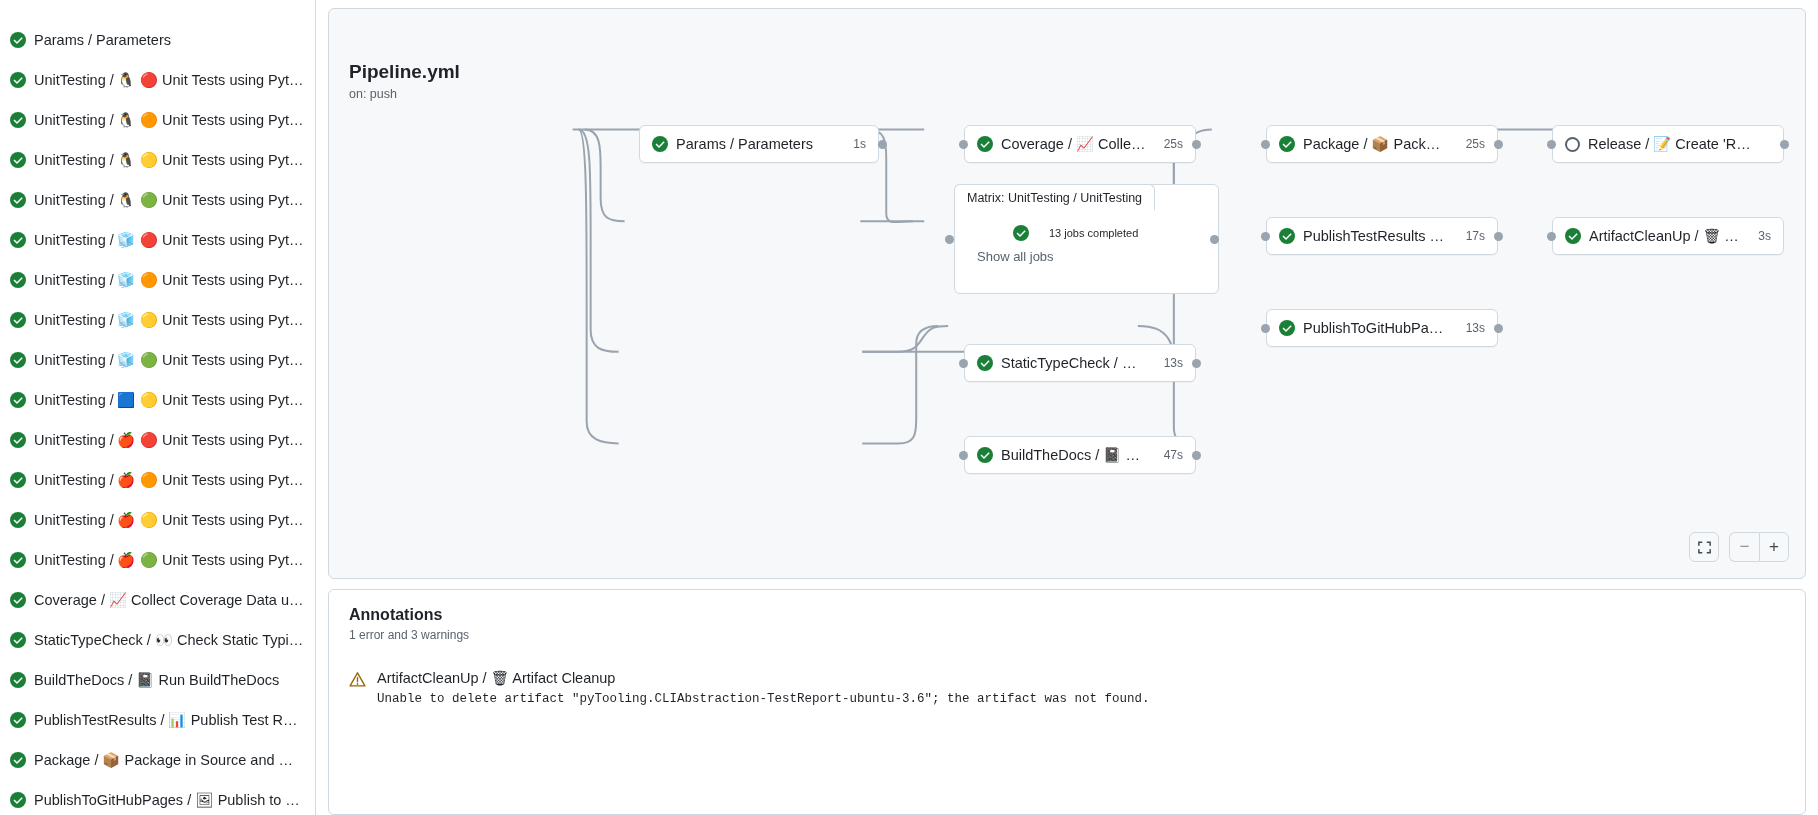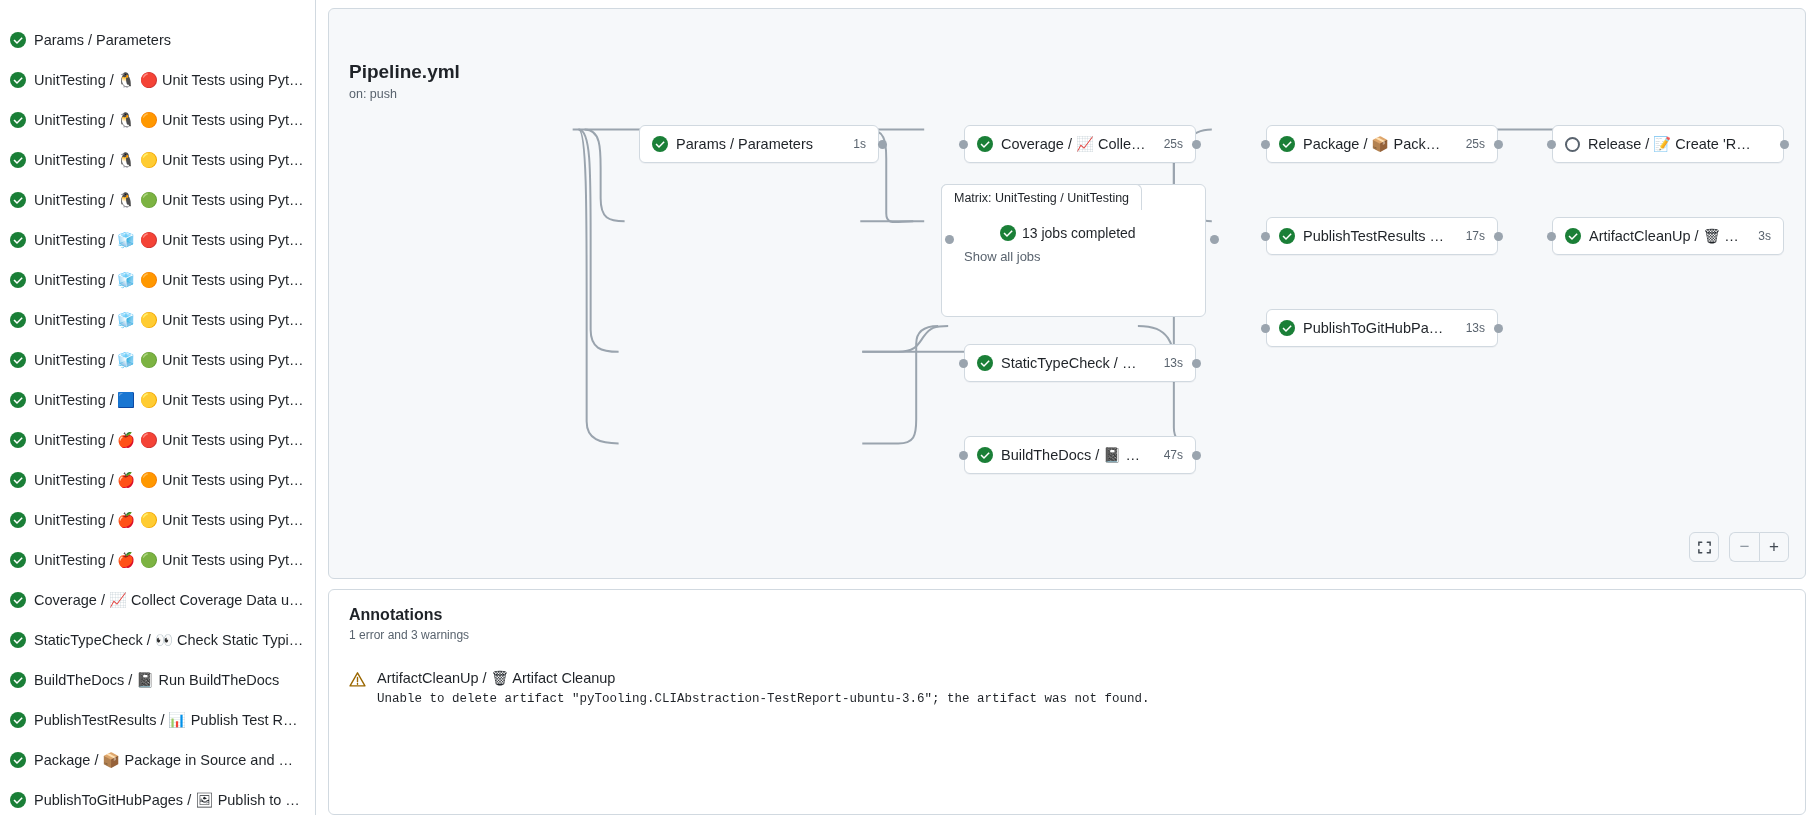--- a/index.html
+++ b/index.html
@@ -113,21 +113,21 @@
     border: 1px solid #d1d9e0;
     border-bottom: none;
     border-radius: 6px 6px 0 0;
     height: 26px;
     padding: 0 12px;
     display: flex; align-items: center;
     font-size: 12.5px;
     color: #1F2328;
   }
   .matrix-body { padding: 40px 14px 0 22px; }
-  .matrix-row { display:flex; align-items:center; gap: 6px; font-size: 14px; padding-left: 36px; }
+  .matrix-row { display:flex; align-items:center; gap: 20px; font-size: 11px; padding-left: 36px; }
   .matrix-link { margin-top: 8px; margin-left: 0px; font-size: 13px; color: #59636e; cursor:pointer; }
 
   .pending-circle {
     width: 15px; height: 15px; border-radius: 50%;
     border: 2px solid #59636e; background: transparent;
     flex: 0 0 auto;
   }
 
   .zoom-controls {
     position: absolute;
@@ -450,21 +450,21 @@
         <div class="port" style="left:1165px; top:131px;"></div>
 
         <div class="node" style="left:1223px; top:116px; width:232px;">
           <span class="pending-circle"></span>
           <span class="nlabel">Release / 📝 Create 'Release P…</span>
           <span class="ndur"></span>
         </div>
         <div class="port" style="left:1218px; top:131px;"></div>
         <div class="port" style="left:1451px; top:131px;"></div>
 
-        <div class="matrix-group" style="left:612px; top:175px; width:265px; height:133px;">
+        <div class="matrix-group" style="left:625px; top:175px; width:265px; height:110px;">
           <div class="matrix-tab">
             <span>Matrix: UnitTesting / UnitTesting</span>
           </div>
           <div class="matrix-body">
             <div class="matrix-row">
               <span class="ic ic-success">
                 <svg width="16" height="16" viewBox="0 0 16 16">
                     <circle cx="8" cy="8" r="8" fill="#1a7f37"></circle>
                     <path d="M11.6 5.2 7 9.9 4.6 7.5 3.5 8.6l3.5 3.5 5.7-5.8z" fill="#fff"></path>
                   </svg>

